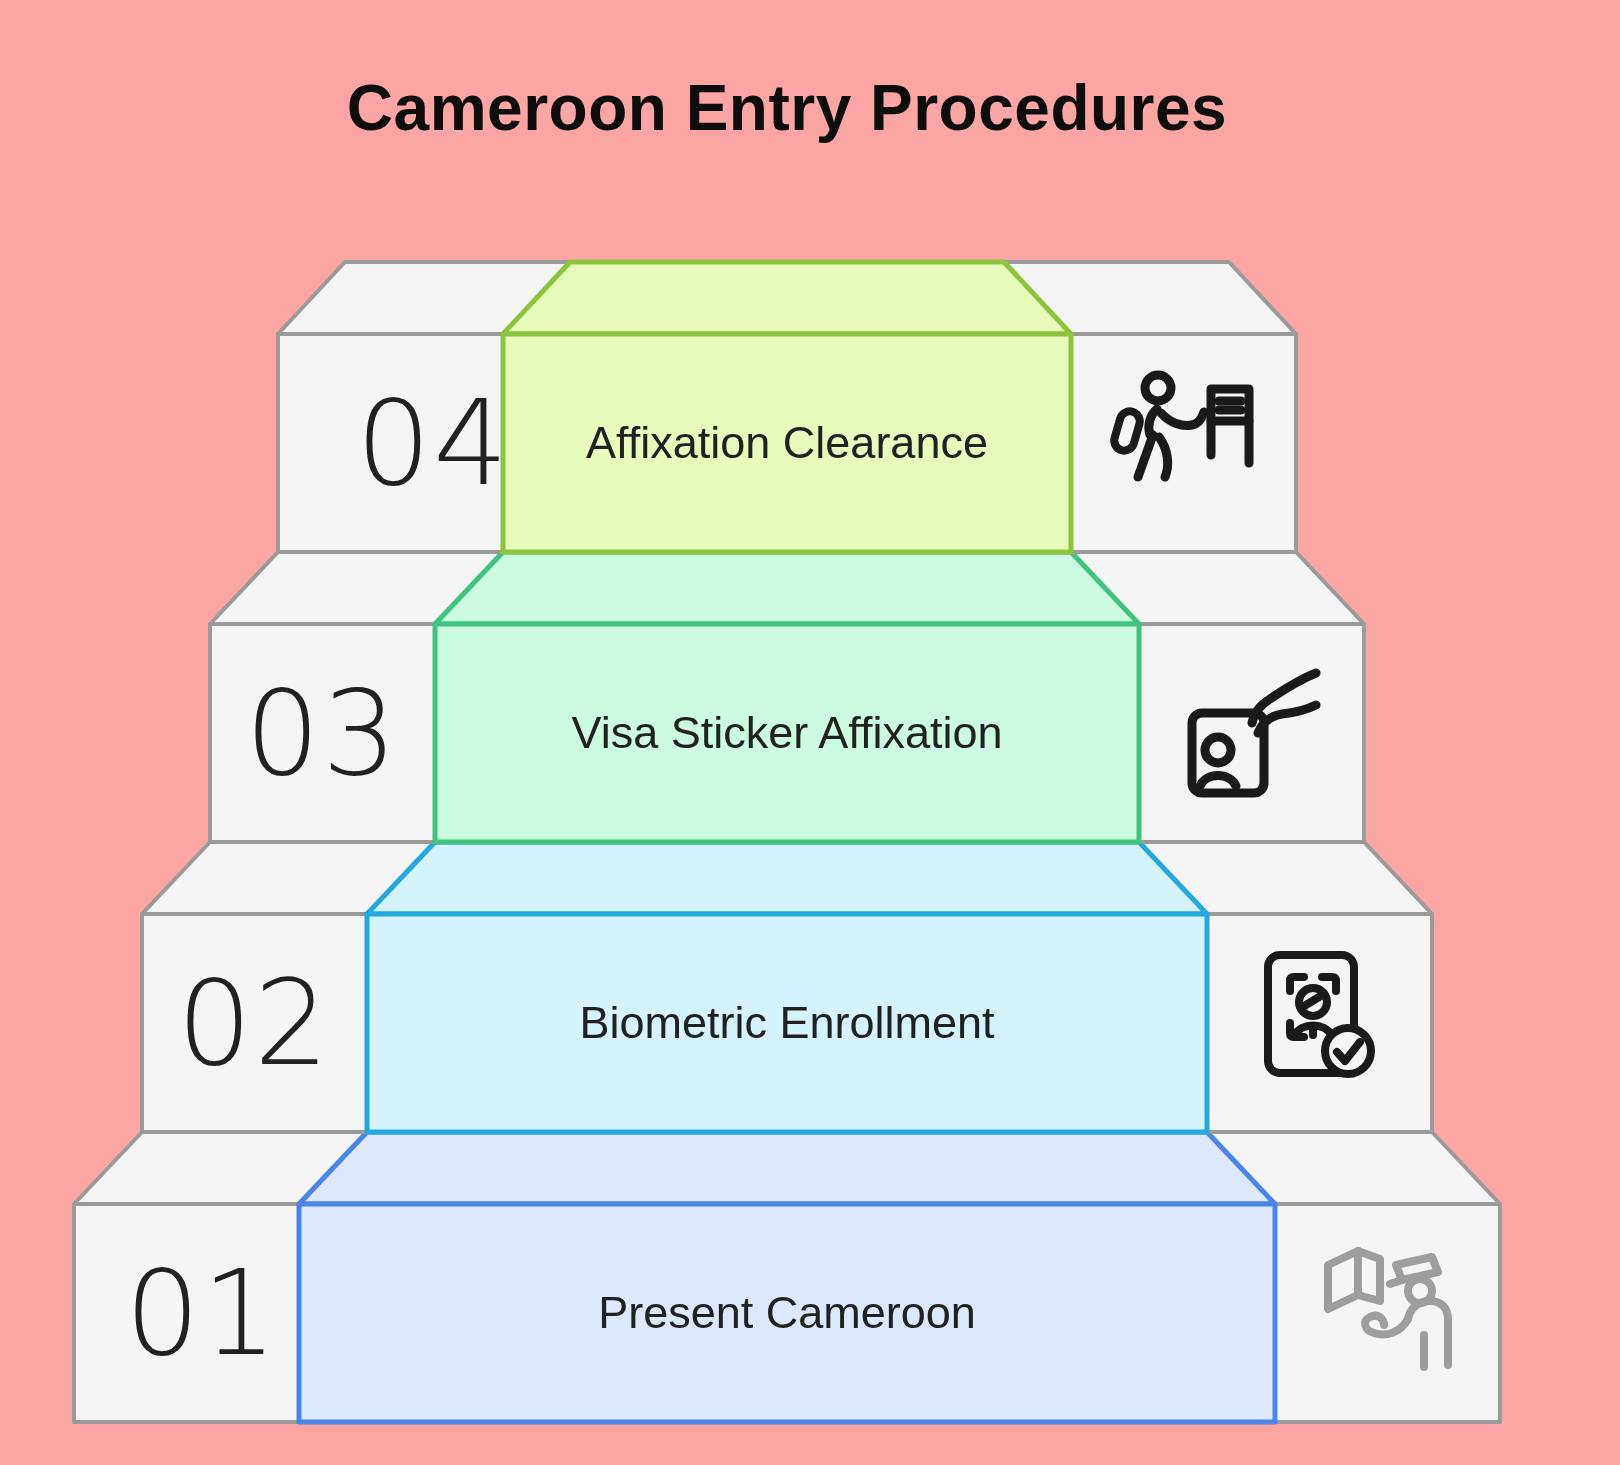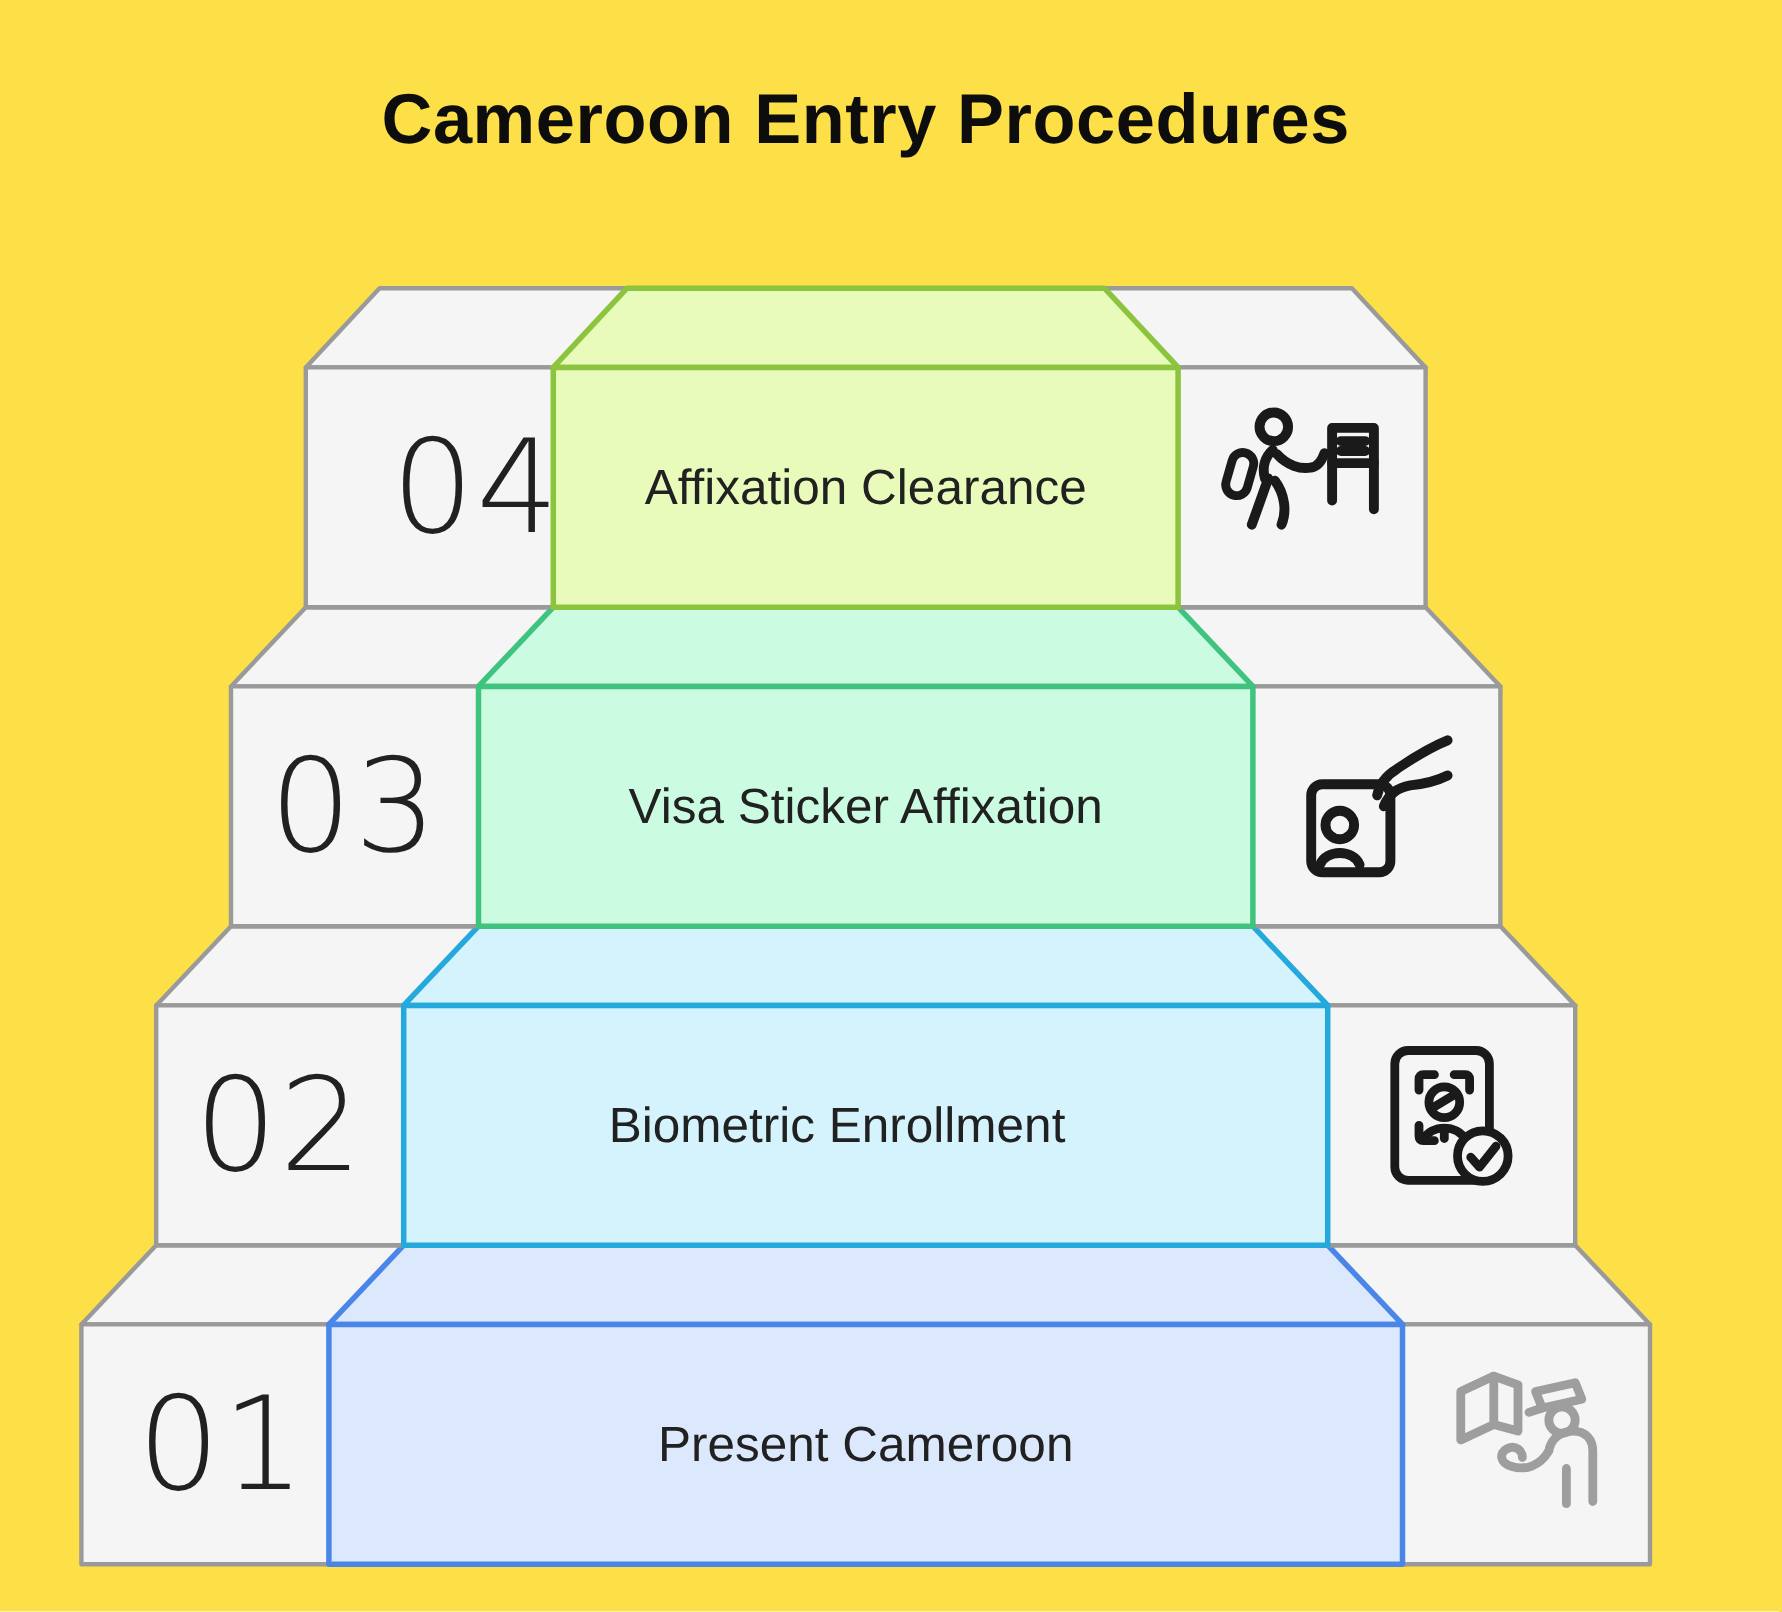--- a/index.html
+++ b/index.html
@@ -1,19 +1,19 @@
 <!DOCTYPE html>
 <html><head>
 <meta charset="utf-8">
 <style>
   html,body{margin:0;padding:0;background:#ffffff;}
   .canvas{
     position:relative;
     width:1620px;height:1465px;
-    background:#fde047;
+    background:#fca5a5;
     font-family:"Liberation Sans", sans-serif;
     overflow:hidden;
   }
   .title{
     position:absolute;left:0;top:28px;width:1574px;
     text-align:center;
     font-size:64px;font-weight:bold;color:#0d0d0d;
     letter-spacing:0.5px;
     font-family:"Liberation Sans", sans-serif;
   }
@@ -33,21 +33,21 @@
     font-size:45px;color:#212121;line-height:1.45;
     font-family:"Liberation Sans", sans-serif;
   }
   
   .num-4{left:280px;top:334px;margin-left:43px;}
   .num-3{left:212px;top:624px;}
   .num-2{left:144px;top:914px;}
   .num-1{left:76px;top:1204px;padding-left:16px;}
   .lab-4{left:583px;top:334px;width:408px;height:218px;}
   .lab-3{left:515px;top:624px;width:544px;height:218px;}
-  .lab-2{left:421px;top:914px;width:680px;height:218px;}
+  .lab-2{left:447px;top:914px;width:680px;height:218px;}
   .lab-1{left:379px;top:1204px;width:816px;height:218px;}
 </style>
 </head>
 <body>
 
 <div class="canvas">
 
   <h1 class="title">Cameroon Entry Procedures</h1>
 
   <svg class="stairs-svg" width="1620" height="1465" viewBox="0 0 1620 1465">

